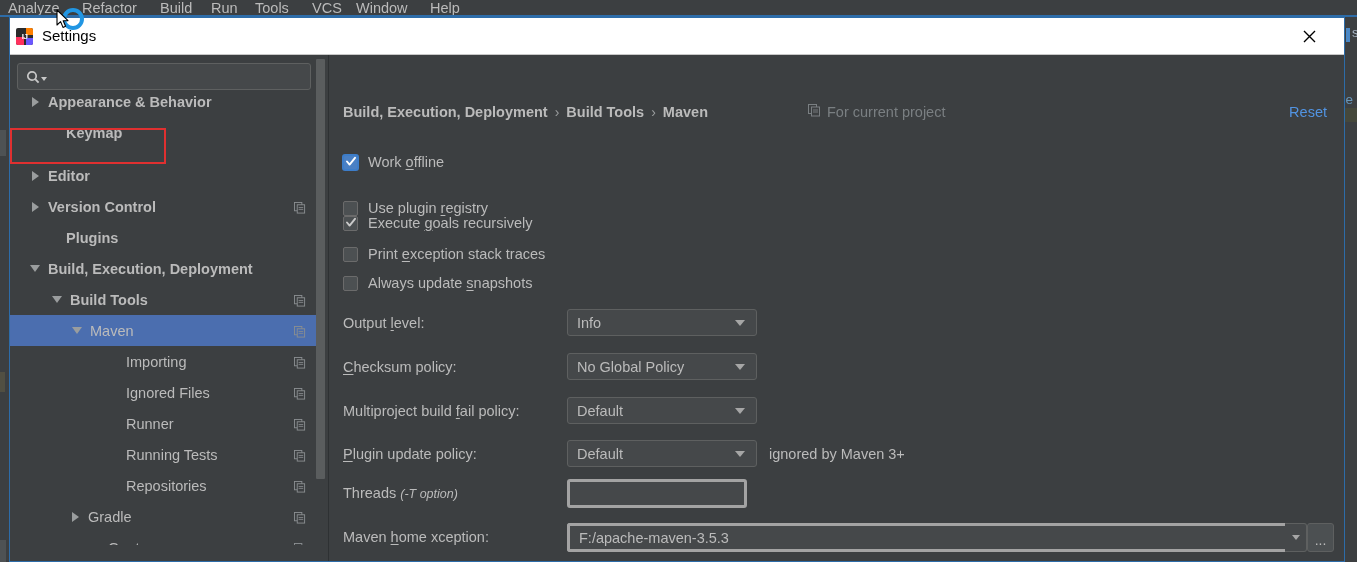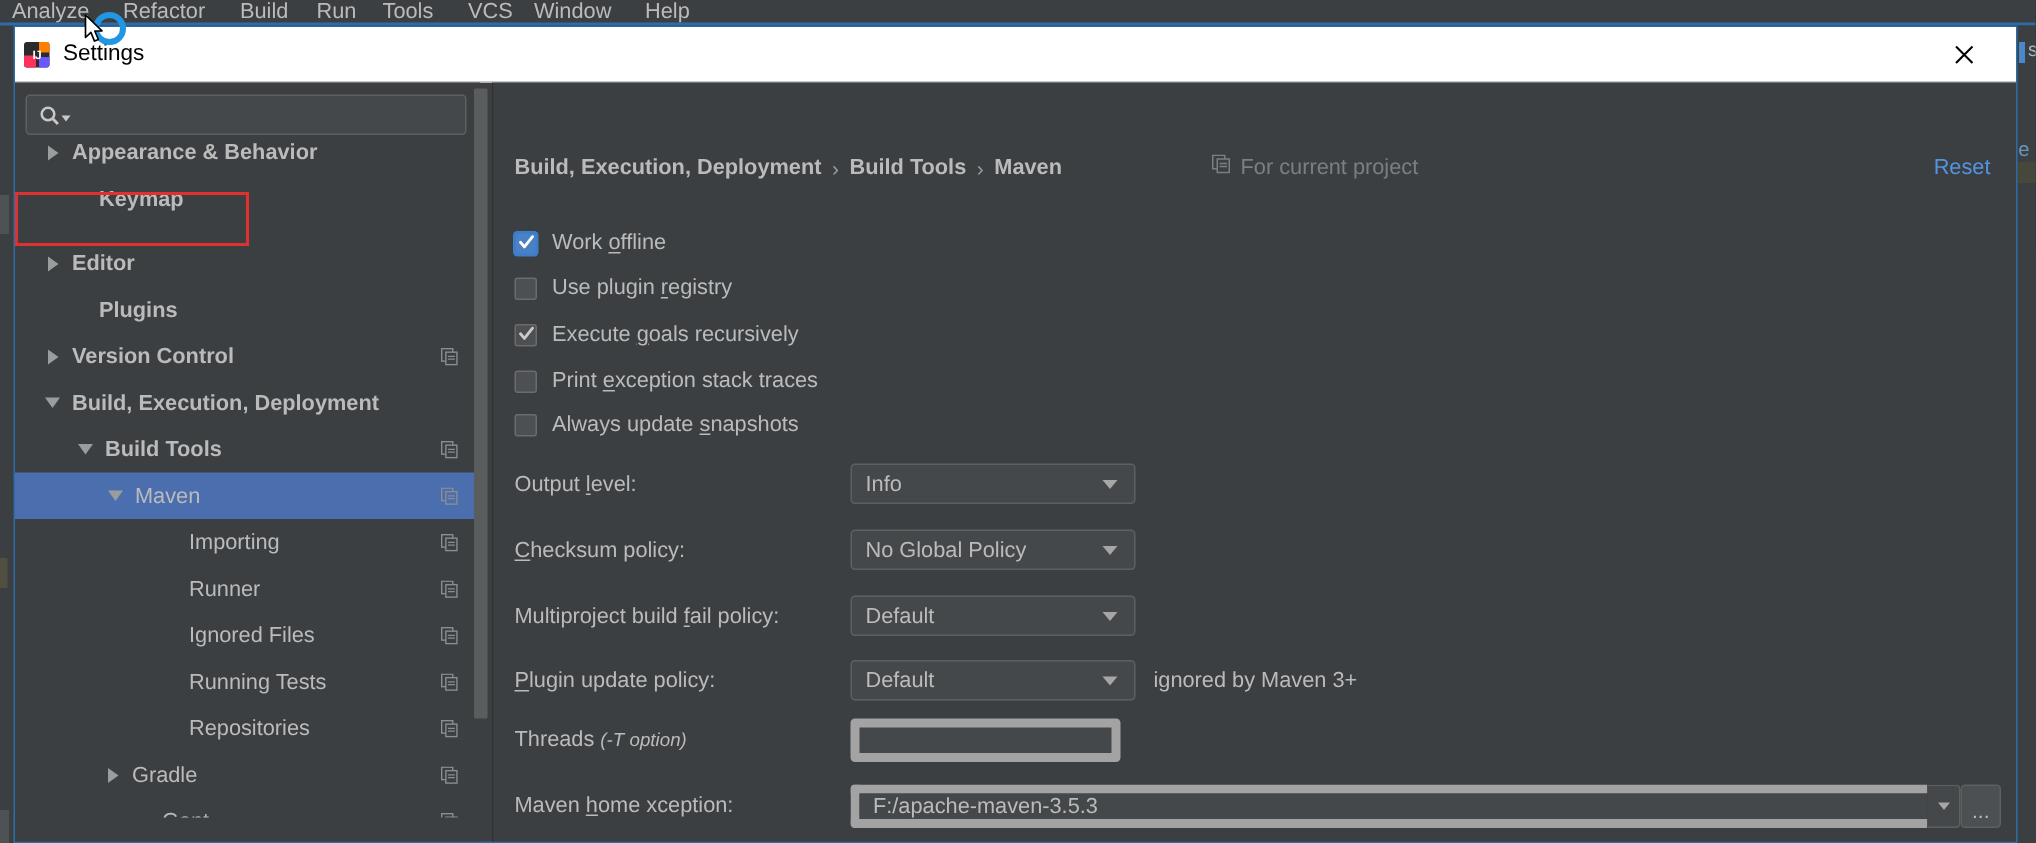--- a/index.html
+++ b/index.html
@@ -262,21 +262,21 @@
     border-left: 5px solid transparent;
     border-right: 5px solid transparent;
   }
   .note-right {
     position: absolute;
     color: #BBBBBB; font-size: 14.5px; line-height: 18px; white-space: nowrap;
   }
   .txtfield {
     position: absolute;
     background: #45484A;
-    border: 6px solid #a3a3a3; border-radius: 3px;
+    border: 3px solid #a3a3a3; border-radius: 3px;
     display: flex; align-items: center;
     color: #BBBBBB; font-size: 14.5px;
     padding-left: 9px;
   }
   .txtfield .tval { line-height: 18px; white-space: nowrap; }
   .drop-btn {
     position: absolute;
     width: 22px; height: 29px;
     background: #45484A;
     border: 1px solid #5E6060; border-left: none;
@@ -391,33 +391,33 @@
               <span class="tlabel">Appearance &amp; Behavior</span>
             </div>
             <div class="tnode bold" style="padding-left: 38px; align-items: center;">
               <span class="arrow "></span>
               <span class="tlabel">Keymap</span>
             </div>
             <div class="tnode bold" style="padding-left: 20px; margin-top: 12px;">
               <span class="arrow right"></span>
               <span class="tlabel">Editor</span>
             </div>
-            <div class="tnode bold" style="padding-left: 38px;">
-              <span class="arrow "></span>
-              <span class="tlabel">Plugins</span>
-            </div>
             <div class="tnode bold" style="padding-left: 20px;">
               <span class="arrow right"></span>
               <span class="tlabel">Version Control</span>
               <span class="cfg-ico"><svg width="12" height="12" viewBox="0 0 13 13">
                   <rect x="0.5" y="0.5" width="8" height="9" stroke="#8A8E90" stroke-width="1" fill="none"></rect>
                   <rect x="3.5" y="3" width="8" height="9" stroke="#8A8E90" stroke-width="1" fill="#3C3F41"></rect>
                   <path d="M5 6 H10 M5 8 H10" stroke="#8A8E90" stroke-width="0.9"></path>
                 </svg></span>
             </div>
+            <div class="tnode bold" style="padding-left: 38px;">
+              <span class="arrow "></span>
+              <span class="tlabel">Plugins</span>
+            </div>
             <div class="tnode bold" style="padding-left: 20px;">
               <span class="arrow down"></span>
               <span class="tlabel">Build, Execution, Deployment</span>
             </div>
             <div class="tnode bold" style="padding-left: 42px;">
               <span class="arrow down"></span>
               <span class="tlabel">Build Tools</span>
               <span class="cfg-ico"><svg width="12" height="12" viewBox="0 0 13 13">
                   <rect x="0.5" y="0.5" width="8" height="9" stroke="#8A8E90" stroke-width="1" fill="none"></rect>
                   <rect x="3.5" y="3" width="8" height="9" stroke="#8A8E90" stroke-width="1" fill="#3C3F41"></rect>
@@ -437,30 +437,30 @@
               <span class="arrow "></span>
               <span class="tlabel">Importing</span>
               <span class="cfg-ico"><svg width="12" height="12" viewBox="0 0 13 13">
                   <rect x="0.5" y="0.5" width="8" height="9" stroke="#8A8E90" stroke-width="1" fill="none"></rect>
                   <rect x="3.5" y="3" width="8" height="9" stroke="#8A8E90" stroke-width="1" fill="#3C3F41"></rect>
                   <path d="M5 6 H10 M5 8 H10" stroke="#8A8E90" stroke-width="0.9"></path>
                 </svg></span>
             </div>
             <div class="tnode" style="padding-left: 98px;">
               <span class="arrow "></span>
+              <span class="tlabel">Ignored Files</span>
+              <span class="cfg-ico"><svg width="12" height="12" viewBox="0 0 13 13">
+                  <rect x="0.5" y="0.5" width="8" height="9" stroke="#8A8E90" stroke-width="1" fill="none"></rect>
+                  <rect x="3.5" y="3" width="8" height="9" stroke="#8A8E90" stroke-width="1" fill="#3C3F41"></rect>
+                  <path d="M5 6 H10 M5 8 H10" stroke="#8A8E90" stroke-width="0.9"></path>
+                </svg></span>
+            </div>
+            <div class="tnode" style="padding-left: 98px;">
+              <span class="arrow "></span>
               <span class="tlabel">Runner</span>
-              <span class="cfg-ico"><svg width="12" height="12" viewBox="0 0 13 13">
-                  <rect x="0.5" y="0.5" width="8" height="9" stroke="#8A8E90" stroke-width="1" fill="none"></rect>
-                  <rect x="3.5" y="3" width="8" height="9" stroke="#8A8E90" stroke-width="1" fill="#3C3F41"></rect>
-                  <path d="M5 6 H10 M5 8 H10" stroke="#8A8E90" stroke-width="0.9"></path>
-                </svg></span>
-            </div>
-            <div class="tnode" style="padding-left: 98px;">
-              <span class="arrow "></span>
-              <span class="tlabel">Ignored Files</span>
               <span class="cfg-ico"><svg width="12" height="12" viewBox="0 0 13 13">
                   <rect x="0.5" y="0.5" width="8" height="9" stroke="#8A8E90" stroke-width="1" fill="none"></rect>
                   <rect x="3.5" y="3" width="8" height="9" stroke="#8A8E90" stroke-width="1" fill="#3C3F41"></rect>
                   <path d="M5 6 H10 M5 8 H10" stroke="#8A8E90" stroke-width="0.9"></path>
                 </svg></span>
             </div>
             <div class="tnode" style="padding-left: 98px;">
               <span class="arrow "></span>
               <span class="tlabel">Running Tests</span>
               <span class="cfg-ico"><svg width="12" height="12" viewBox="0 0 13 13">
@@ -528,21 +528,21 @@
 
         <div id="checkboxes">
             <div class="cb-row" style="top: 98px;">
               <span class="cbox focused">
                 <svg class="tick" viewBox="0 0 10 12">
                   <path d="M1 5.5 L3.6 8.6 L9 1.8" stroke="#FFFFFF" stroke-width="1.9" fill="none" stroke-linecap="round" stroke-linejoin="round"></path>
                 </svg>
               </span>
               <span><span>Work </span><span class="u">o</span><span>ffline</span></span>
             </div>
-            <div class="cb-row" style="top: 128px;">
+            <div class="cb-row" style="top: 144px;">
               <span class="cbox"></span>
               <span><span>Use plugin </span><span class="u">r</span><span>egistry</span></span>
             </div>
             <div class="cb-row" style="top: 159px;">
               <span class="cbox">
                 <svg class="tick" viewBox="0 0 10 12">
                   <path d="M1 5.5 L3.6 8.6 L9 1.8" stroke="#C9C9C9" stroke-width="1.9" fill="none" stroke-linecap="round" stroke-linejoin="round"></path>
                 </svg>
               </span>
               <span><span>Execute </span><span class="u">g</span><span>oals recursively</span></span>

